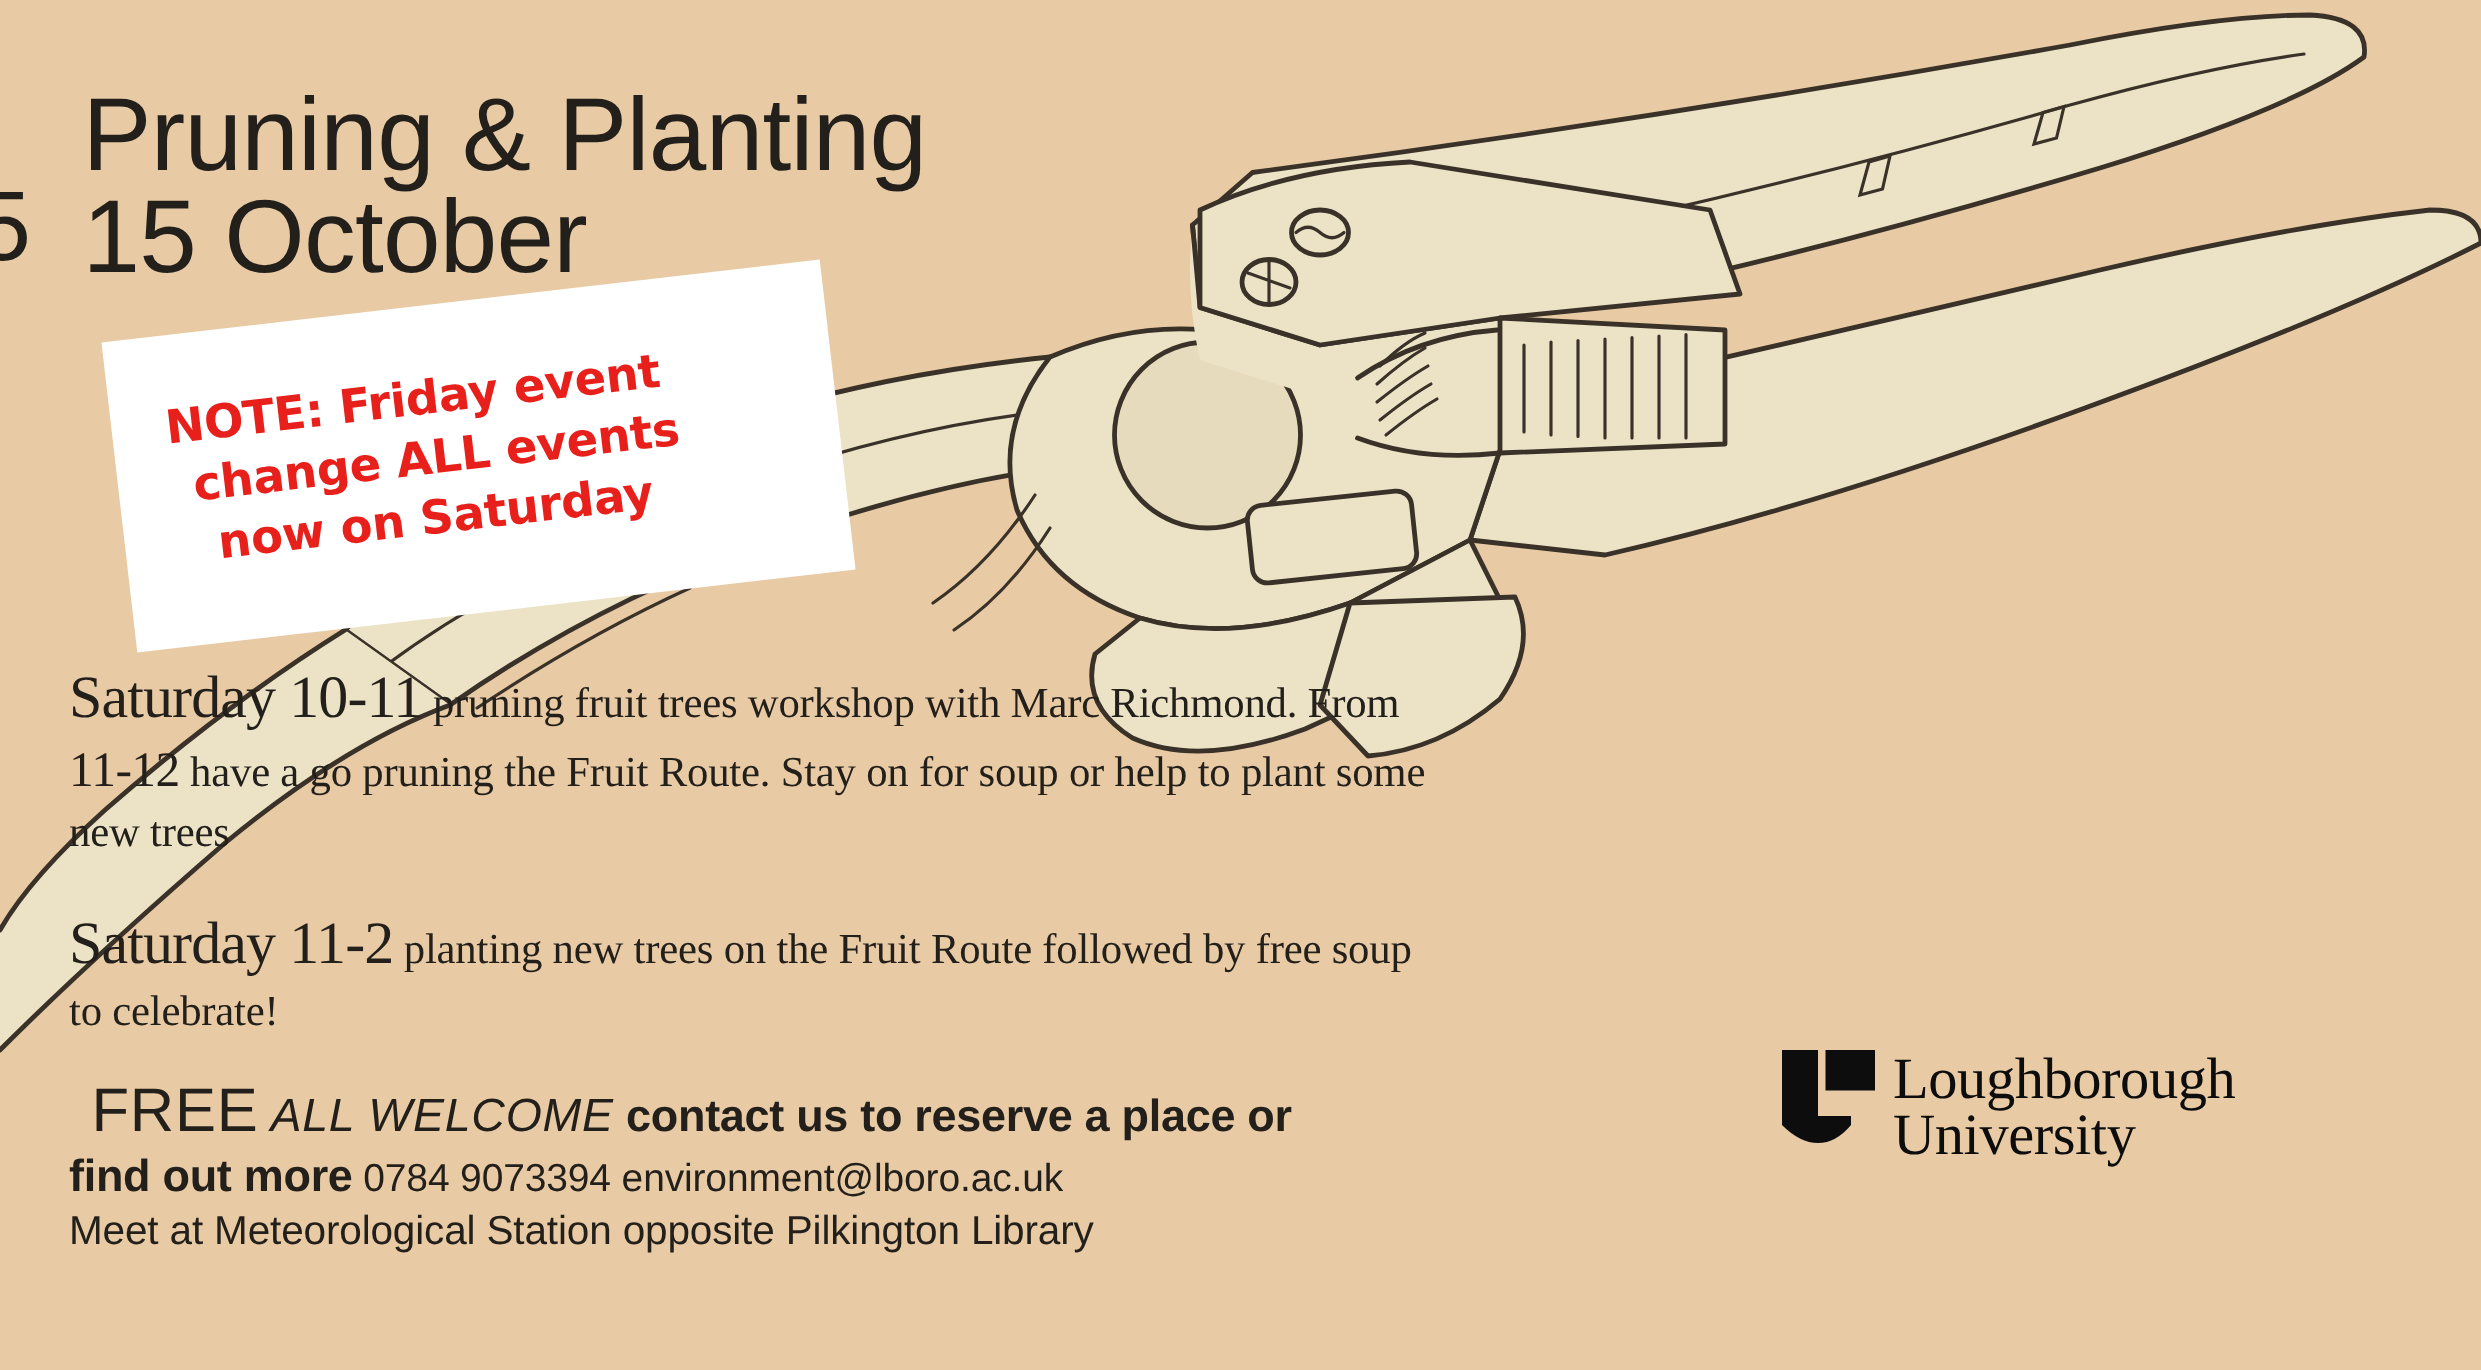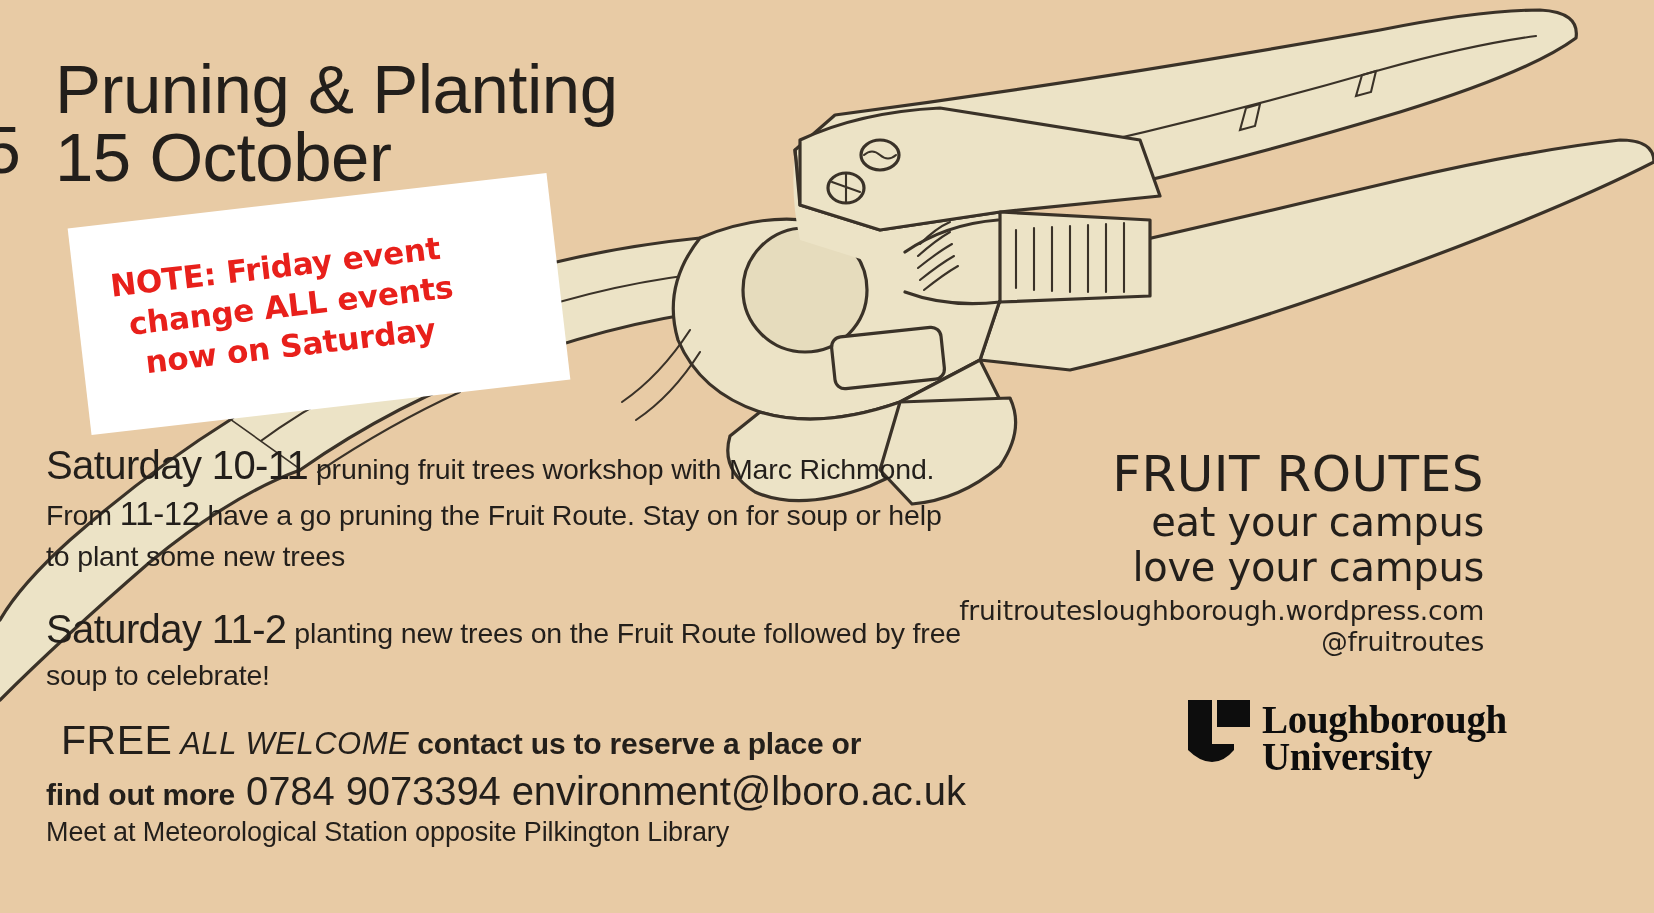--- a/index.html
+++ b/index.html
@@ -80,21 +80,21 @@
   
   #event-details {
     position: absolute;
     left: 46px;
     top: 438px;
     width: 920px;
     z-index: 7;
   }
   .event-block { margin-bottom: 26px; }
   .event-para {
-    font-family: Liberation Sans, sans-serif;
+    font-family: Liberation Serif, serif;
     font-size: 28.5px;
     line-height: 1.36;
     color: #231f1b;
     letter-spacing: -0.15px;
   }
   .event-para .when {
     font-size: 40px;
     letter-spacing: -0.6px;
   }
   .event-para .time-inline {
@@ -123,21 +123,21 @@
     font-size: 31px;
     letter-spacing: 0.5px;
     font-style: italic;
   }
   .bk-bold {
     font-size: 30px;
     font-weight: bold;
     letter-spacing: -0.2px;
   }
   .bk-contact {
-    font-size: 40px;
+    font-size: 26px;
     letter-spacing: -0.1px;
   }
   .bk-meet {
     font-size: 27px;
     letter-spacing: -0.1px;
   }
 
   
   #fruit-routes-brand {
     position: absolute;
@@ -188,21 +188,20 @@
     width: 62px;
     height: 62px;
     flex: none;
     position: relative;
   }
   #uni-logo-text {
     font-family: "Liberation Serif", serif;
     color: #0d0d0d;
     line-height: 0.96;
     padding-top: 1px;
-    font-weight: bold;
   }
   #uni-logo-text .uni-l1 {
     display: block;
     font-size: 39px;
     letter-spacing: -0.3px;
   }
   #uni-logo-text .uni-l2 {
     display: block;
     font-size: 39px;
     letter-spacing: -0.3px;
@@ -335,27 +334,20 @@
   </div>
 
   <div id="booking-block">
     <span class="bk-line"><span class="bk-free">FREE</span><span class="bk-welcome"> </span><span class="bk-welcome">ALL WELCOME</span><span class="bk-bold"> </span><span class="bk-bold">contact us to reserve a place or</span></span>
 
     <span class="bk-line"><span class="bk-bold">find out more</span><span class="bk-contact"> </span><span class="bk-contact">0784 9073394</span><span class="bk-contact"> </span><span class="bk-contact">environment@lboro.ac.uk</span></span>
 
     <span class="bk-line bk-meet">Meet at Meteorological Station opposite Pilkington Library</span>
   </div>
 
-  <div id="fruit-routes-brand">
-    <span class="fr-title">FRUIT ROUTES</span>
-    <span class="fr-tagline">eat your campus</span>
-    <span class="fr-tagline">love your campus</span>
-    <span class="fr-url">fruitroutesloughborough.wordpress.com</span>
-    <span class="fr-handle">@fruitroutes</span>
-  </div>
 
   <div id="university-logo">
     <svg id="uni-logo-mark" viewBox="0 0 62 62" xmlns="http://www.w3.org/2000/svg">
       <rect x="0" y="0" width="24" height="44" fill="#0d0d0d"></rect>
       <rect x="29" y="0" width="33" height="27" fill="#0d0d0d"></rect>
       <path d="M0,44 L24,44 L24,62 Q12,62 0,50 Z" fill="#0d0d0d"></path>
       <path d="M24,44 L46,44 L46,50 Q36,62 24,62 Z" fill="#0d0d0d"></path>
     </svg>
     <div id="uni-logo-text">
       <span class="uni-l1">Loughborough</span>

